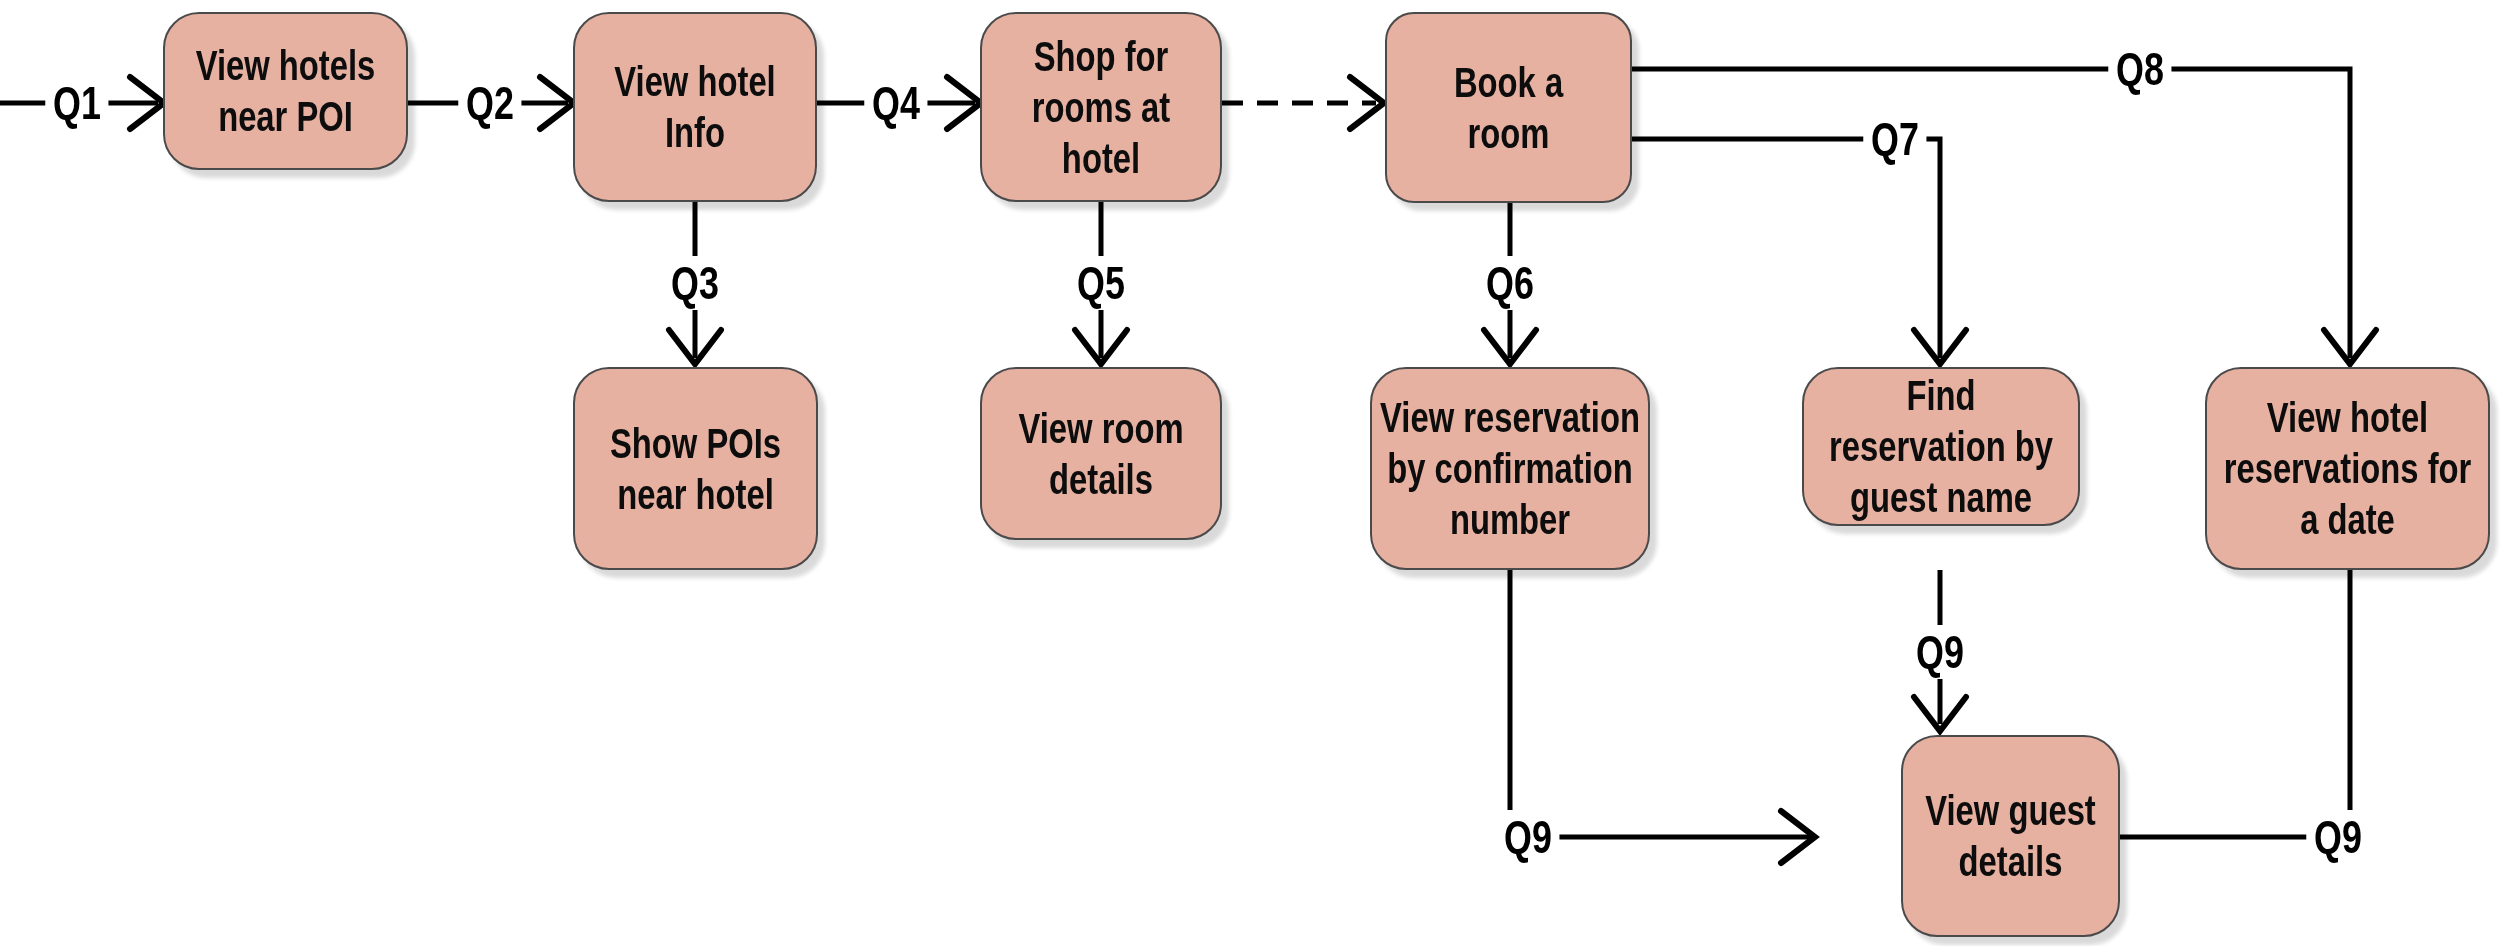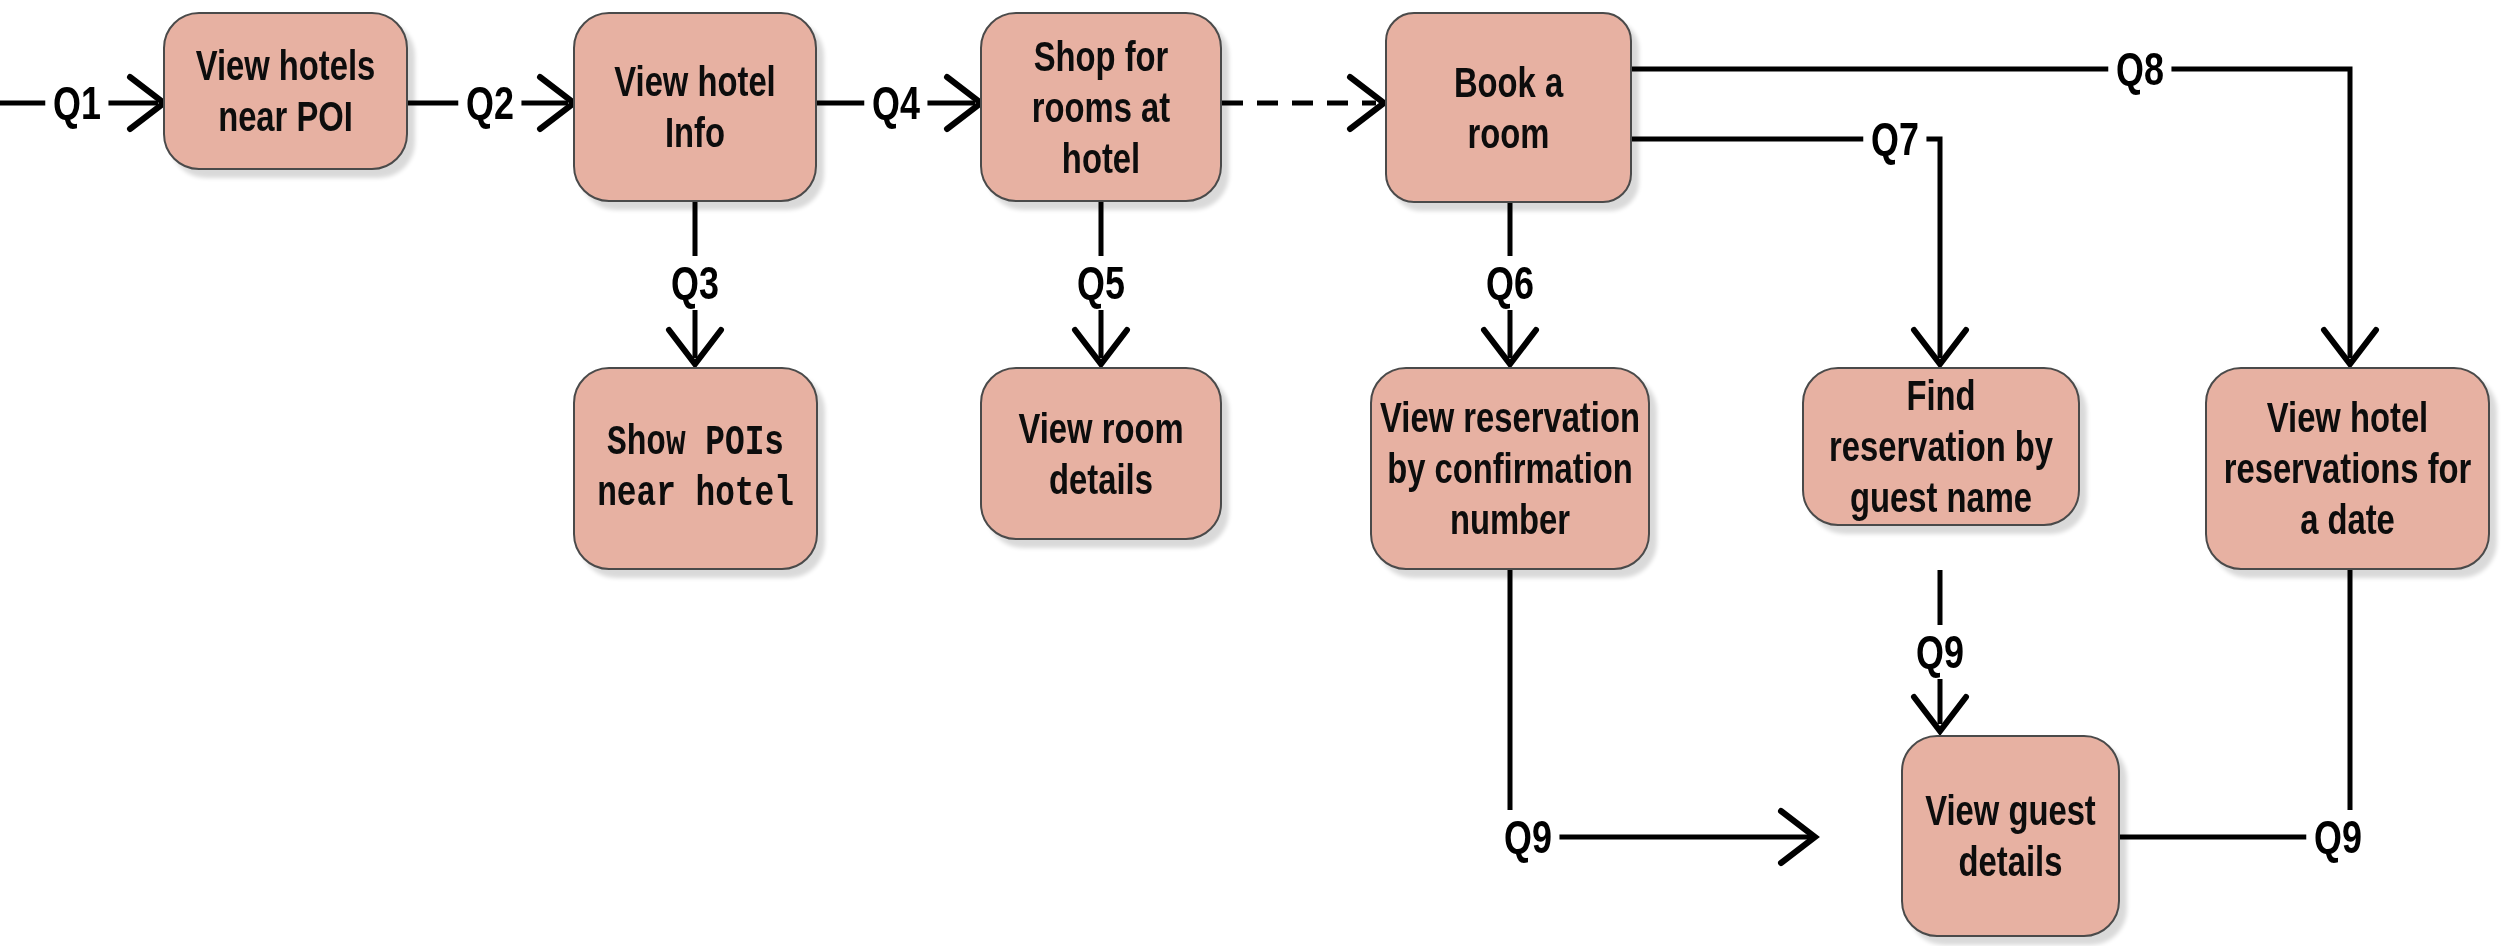--- a/index.html
+++ b/index.html
@@ -119,21 +119,21 @@
   <div class="node" style="left:980px; top:12px; width:242px; height:190px;">
     <div class="node-label">Shop for
 rooms at
 hotel</div>
   </div>
   <div class="node" style="left:1385px; top:12px; width:247px; height:191px;border-radius:29px;">
     <div class="node-label">Book a
 room</div>
   </div>
 
-  <div class="node" style="left:573px; top:367px; width:245px; height:203px;font-family:Liberation Mono, monospace;">
+  <div class="node" style="left:573px; top:367px; width:245px; height:203px;">
     <div class="node-label">Show POIs
 near hotel</div>
   </div>
   <div class="node" style="left:980px; top:367px; width:242px; height:173px;">
     <div class="node-label">View room
 details</div>
   </div>
   <div class="node" style="left:1370px; top:367px; width:280px; height:203px;">
     <div class="node-label">View reservation
 by confirmation

